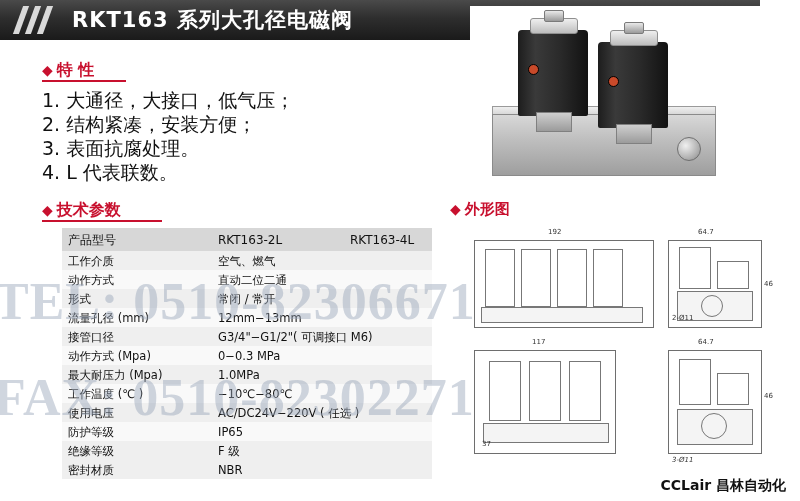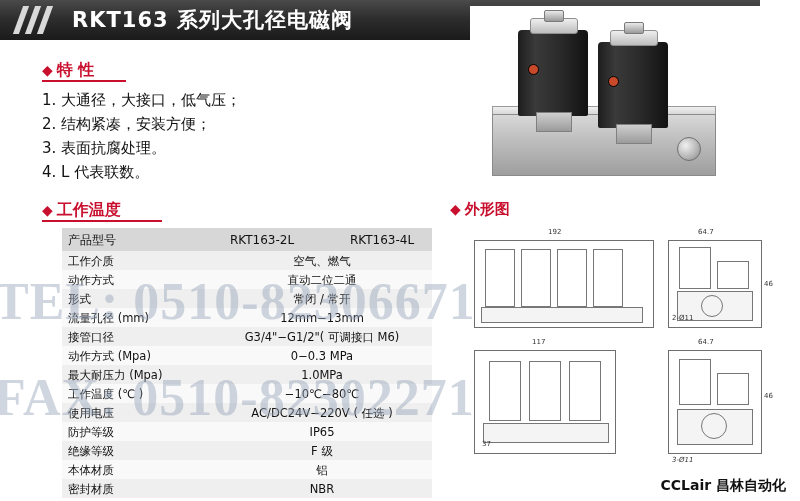--- a/index.html
+++ b/index.html
@@ -31,36 +31,36 @@
     position:absolute;color:#c8102e;font-size:16px;font-weight:bold;
     white-space:nowrap;
   }
   .sec-head .diamond{color:#c8102e;font-size:14px;margin-right:4px;}
   .sec-underline{
     position:absolute;height:2px;background:#c8102e;
   }
   
   .feat-list{
     position:absolute;left:42px;top:88px;width:330px;
-    font-size:15px;color:#111;line-height:24px;
+    font-size:19px;color:#111;line-height:24px;
   }
   .feat-list div{white-space:nowrap;}
   
   .spec-table{
     position:absolute;left:62px;top:228px;width:370px;
     border-collapse:collapse;font-size:11.5px;color:#111;
   }
   .spec-table td{
     padding:1px 6px;height:17px;line-height:16px;white-space:nowrap;
   }
   .spec-table tr.head td{background:#d7d7d7;font-size:12px;padding-top:3px;padding-bottom:3px;}
   .spec-table tr.odd td{background:#efefef;}
   .spec-table tr.even td{background:#f9f9f9;}
   .spec-table td.k{width:118px;}
-  .spec-table td.v{text-align:center;padding-left:26px;}
+  .spec-table td.v{text-align:left;padding-left:26px;}
   .spec-table td.v2{text-align:center;padding-left:26px;}
   
   .photo{
     position:absolute;left:470px;top:6px;width:320px;height:180px;
     background:#ffffff;
   }
   .valve-body{
     position:absolute;left:22px;top:108px;width:222px;height:60px;
     background:linear-gradient(to bottom,#d8d8d8 0%,#bfbfbf 40%,#9e9e9e 100%);
     border:1px solid #8a8a8a;
@@ -142,21 +142,21 @@
 <div class="sec-underline" style="left:42px;top:80px;width:84px;"></div>
 
 <div class="feat-list">
   <div>1. 大通径，大接口，低气压；</div>
   <div>2. 结构紧凑，安装方便；</div>
   <div>3. 表面抗腐处理。</div>
   <div>4. L 代表联数。</div>
 </div>
 
 <div class="sec-head" style="left:42px;top:200px;">
-  <span class="diamond">◆</span><span>工作温度</span>
+  <span class="diamond">◆</span><span>技术参数</span>
 </div>
 <div class="sec-underline" style="left:42px;top:220px;width:120px;"></div>
 
 <table class="spec-table">
   <tbody id="spec-body">
     <tr class="head">
       <td class="k">产品型号</td>
       <td class="v">RKT163-2L</td>
       <td class="v2">RKT163-4L</td>
     </tr>
@@ -197,24 +197,20 @@
         <td class="v" colspan="2">AC/DC24V−220V ( 任选 )</td>
       </tr>
       <tr class="even">
         <td class="k">防护等级</td>
         <td class="v" colspan="2">IP65</td>
       </tr>
       <tr class="odd">
         <td class="k">绝缘等级</td>
         <td class="v" colspan="2">F 级</td>
       </tr>
-      <tr class="even">
-        <td class="k">本体材质</td>
-        <td class="v" colspan="2">铝</td>
-      </tr>
       <tr class="odd">
         <td class="k">密封材质</td>
         <td class="v" colspan="2">NBR</td>
       </tr>
     </tbody>
 </table>
 
 <div class="photo">
   <div class="valve-body-top"></div>
   <div class="valve-body">

